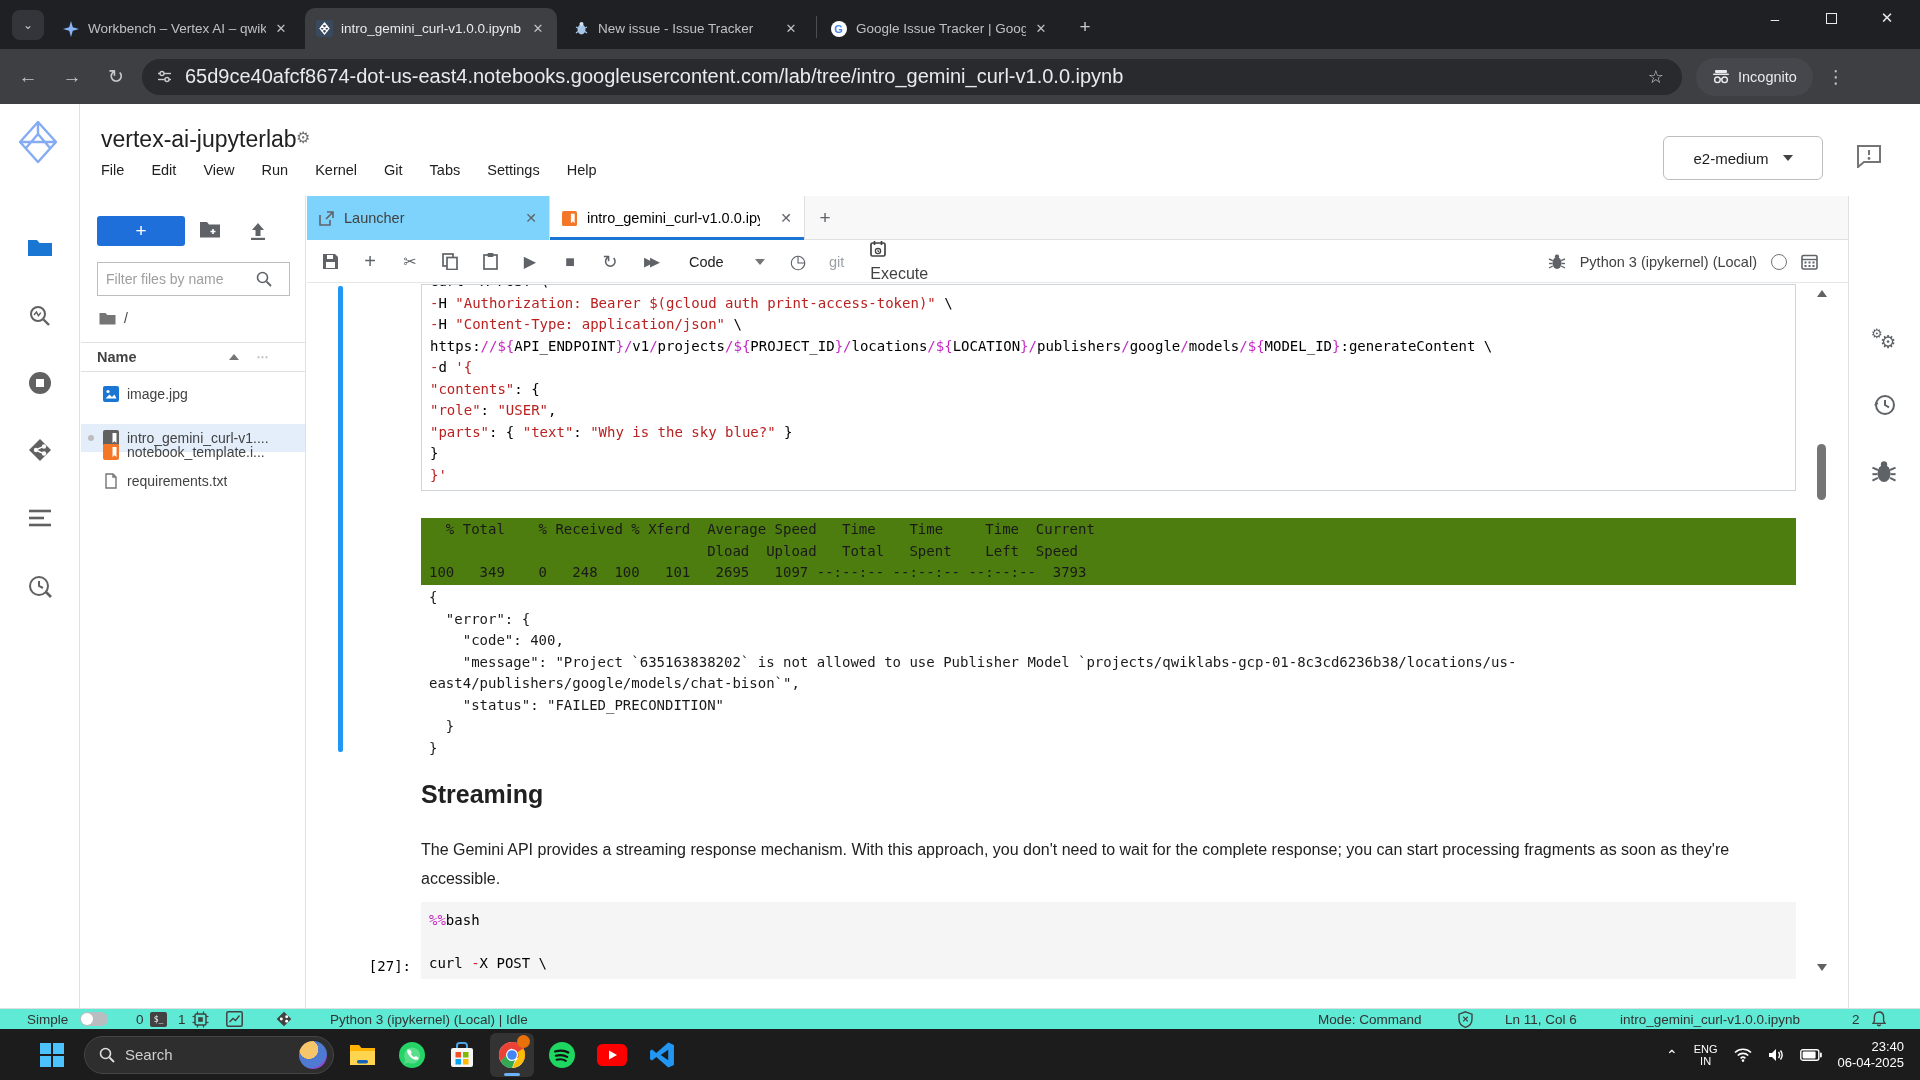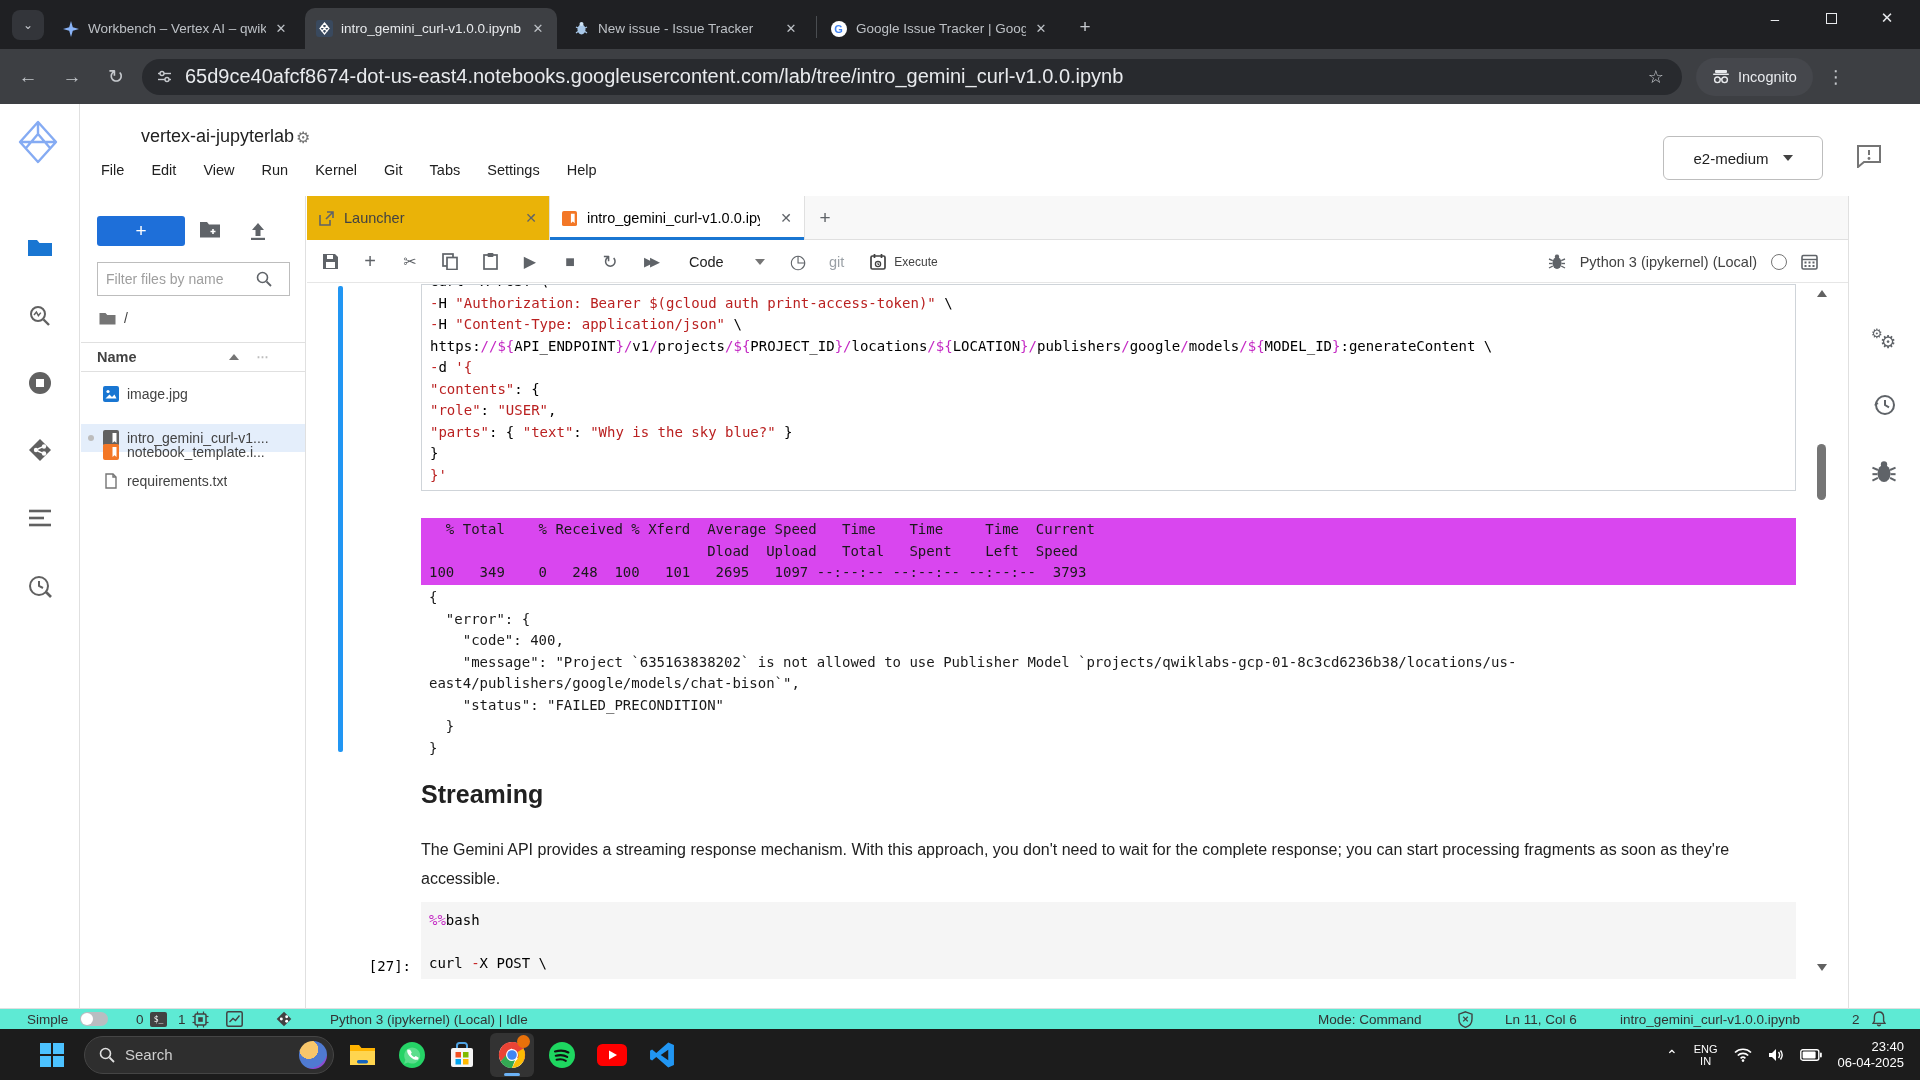--- a/index.html
+++ b/index.html
@@ -33,21 +33,21 @@
     display:flex; align-items:center; padding:0 16px; margin-left:14px; gap:8px; }
   .kebab { color:#c6c9ce; font-size:18px; margin-left:14px; letter-spacing:0; }
 
   
   #page { position:absolute; left:0; top:104px; width:1920px; height:904px; background:#fff; }
 
   #leftbar { position:absolute; left:0; top:0; width:80px; height:904px; border-right:1px solid #e0e0e0; background:#fff; }
   .lbic { position:absolute; left:24px; width:32px; height:32px; display:flex; align-items:center; justify-content:center; }
 
   #jlheader { position:absolute; left:81px; top:0; width:1839px; height:92px; background:#fff; }
-  #jltitle { position:absolute; left:20px; top:22px; font-size:18px; color:#212121;margin-left:40px; }
+  #jltitle { position:absolute; left:20px; top:22px; font-size:23px; color:#212121; }
   #titlegear { position:absolute; left:215px; top:24px; color:#757575; font-size:16px; }
   #menubar { position:absolute; left:20px; top:58px; display:flex; gap:27px; font-size:14.5px; color:#212121; }
   #machbox { position:absolute; left:1582px; top:32px; width:160px; height:44px; border:1px solid #bdbdbd;
     border-radius:6px; display:flex; align-items:center; justify-content:center; gap:14px; font-size:15px; color:#212121; }
   .chevdn { width:0; height:0; border-left:5px solid transparent; border-right:5px solid transparent; border-top:6px solid #424242; }
   #fbicon { position:absolute; left:1775px; top:40px; }
 
   #filepanel { position:absolute; left:81px; top:92px; width:225px; height:812px; background:#fff; border-right:1px solid #e0e0e0; }
   #newbtn { position:absolute; left:16px; top:20px; width:88px; height:30px; background:#1e6fd9; border-radius:3px;
     color:#fff; font-size:19px; display:flex; align-items:center; justify-content:center; }
@@ -69,46 +69,46 @@
   .fdot { position:absolute; left:7px; width:6px; height:6px; border-radius:50%; background:#bdbdbd; }
   .ficon { width:16px; height:16px; flex:0 0 auto; }
   .fname { white-space:nowrap; overflow:hidden; }
 
   #main { position:absolute; left:307px; top:92px; width:1541px; height:812px; background:#fff; }
   #rightbar { position:absolute; left:1848px; top:92px; width:72px; height:812px; border-left:1px solid #e0e0e0; background:#fff; }
   .rbic { position:absolute; left:22px; }
 
   #doctabs { position:absolute; left:0; top:0; width:1541px; height:44px; background:#f8f8f8; border-bottom:1px solid #e0e0e0; display:flex; }
   .dtab { height:44px; display:flex; align-items:center; padding:0 12px; font-size:14.5px; color:#424242;
-    border-right:1px solid #e0e0e0; gap:10px; position:relative; background:#eab308; }
+    border-right:1px solid #e0e0e0; gap:10px; position:relative; background:#7dd3fc; }
   .dtab.active { background:#fff; color:#000; }
   .dtab.active::after { content:""; position:absolute; left:0; bottom:0; width:100%; height:3px; background:#1976d2; }
   .dtab .dclose { color:#5f6368; font-size:14px; margin-left:10px; }
   .dplus { width:40px; height:44px; display:flex; align-items:center; justify-content:center; color:#5f6368; font-size:19px; }
 
   #nbtoolbar { position:absolute; left:0; top:45px; width:1541px; height:42px; background:#fff;
     border-bottom:1px solid #e6e6e6; display:flex; align-items:center; }
   .tbic { width:34px; height:30px; margin-left:6px; display:flex; align-items:center; justify-content:center;
     color:#5f6368; font-size:16px; }
   #celltype { width:96px; height:30px; margin-left:12px; display:flex; align-items:center; justify-content:space-between;
     padding:0 10px; font-size:14.5px; color:#212121; }
   #gitlbl { color:#9aa0a6; font-size:14.5px; margin-left:14px; }
-  #execbtn { display:flex; align-items:center; gap:8px; margin-left:26px; font-size:12px; color:#424242; }
+  #execbtn { display:flex; gap:8px; margin-left:26px; font-size:16px; color:#424242;flex-direction:column; }
   #tbright { margin-left:auto; display:flex; align-items:center; gap:14px; margin-right:30px; }
   #kernelname { font-size:14.5px; color:#424242; }
   .kcirc { width:16px; height:16px; border:1.6px solid #757575; border-radius:50%; }
 
   #content { position:absolute; left:0; top:88px; width:1541px; height:724px; overflow:hidden; background:#fff; }
   .mono { font-family:"DejaVu Sans Mono", monospace; font-size:14px; line-height:21.5px; }
   #selbar { position:absolute; left:31px; top:2px; width:5px; height:466px; background:#2196f3; border-radius:2px; }
   #cell1 { position:absolute; left:114px; top:0; width:1375px; height:207px; background:#fff;
     border:1px solid #cfd4d9; overflow:hidden; padding:0 8px; }
   #cell1 .cl:first-child { margin-top:-14px; }
   .tok-k { color:#000; } .tok-s { color:#ba2121; } .tok-m { color:#c42ac4; } .tok-o { color:#c62828; }
-  #stderr { position:absolute; left:114px; top:234px; width:1375px; background:#d946ef; padding:1px 8px;
+  #stderr { position:absolute; left:114px; top:234px; width:1375px; background:#4d7c0f; padding:1px 8px;
     white-space:pre; color:#1a1a1a; }
   #stdout { position:absolute; left:114px; top:303px; width:1375px; padding:0 8px; white-space:pre-wrap;
     word-break:break-word; color:#1a1a1a; }
   #mdblock { position:absolute; left:114px; top:496px; width:1383px; color:#212121; }
   #mdblock h2 { font-size:25px; font-weight:600; font-family:"Liberation Sans",sans-serif; }
   #mdblock p { margin-top:26px; font-size:16px; line-height:29px; }
   #cell2prompt { position:absolute; left:20px; top:626px; width:84px; text-align:right; color:#000000;margin-top:46px; }
   #cell2 { position:absolute; left:114px; top:618px; width:1375px; height:77px; background:#f5f5f5;
     padding:8px 8px 0 8px; overflow:hidden; }
 

